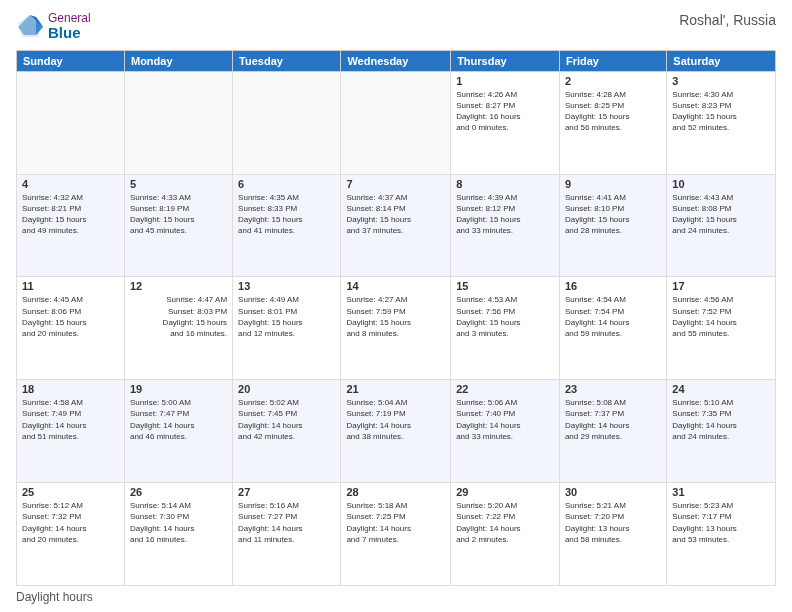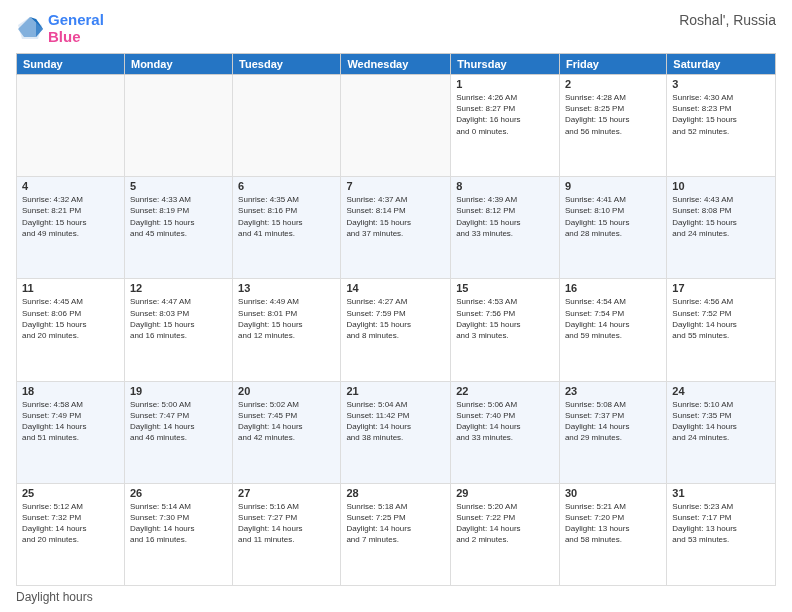--- a/index.html
+++ b/index.html
@@ -97,22 +97,22 @@
 <div class="page">
   <div class="header">
     <div class="logo">
       <svg class="logo-icon" viewBox="0 0 28 28">
         <polygon points="14,2 26,10 22,24 6,24 2,10" fill="#2575c4" opacity="0.15"></polygon>
         <polygon points="20,4 27,14 20,22" fill="#2575c4" opacity="0.7"></polygon>
         <polygon points="14,2 27,14 20,22 8,22 2,14" fill="#2575c4" opacity="0.5"></polygon>
         <polygon points="14,2 20,4 27,14 14,2" fill="#1a6fbf"></polygon>
       </svg>
       <div>
-        <div style="font-size:15px;font-weight:bold;color:#3b82f6;line-height:1.1;">General</div>
-        <div style="font-size:15px;font-weight:bold;color:#ec4899;line-height:1.1;">Blue</div>
+        <div style="font-size:12px;font-weight:normal;color:#701a75;line-height:1.1;">General</div>
+        <div style="font-size:15px;font-weight:bold;color:#0369a1;line-height:1.1;">Blue</div>
       </div>
     </div>
     <div class="title-block">
       <div class="location-title">Roshal', Russia</div>
     </div>
   </div>
 
   <table class="calendar-table">
     <thead>
       <tr>
@@ -164,21 +164,21 @@
           <td>
             <span class="day-num">5</span>
             <div class="day-info" style="white-space: pre-line;">Sunrise: 4:33 AM
 Sunset: 8:19 PM
 Daylight: 15 hours
 and 45 minutes.</div>
           </td>
           <td>
             <span class="day-num">6</span>
             <div class="day-info" style="white-space: pre-line;">Sunrise: 4:35 AM
-Sunset: 8:16 PM
+Sunset: 8:33 PM
 Daylight: 15 hours
 and 41 minutes.</div>
           </td>
           <td>
             <span class="day-num">7</span>
             <div class="day-info" style="white-space: pre-line;">Sunrise: 4:37 AM
 Sunset: 8:14 PM
 Daylight: 15 hours
 and 37 minutes.</div>
           </td>
@@ -207,21 +207,21 @@
         <tr>
           <td>
             <span class="day-num">11</span>
             <div class="day-info" style="white-space: pre-line;">Sunrise: 4:45 AM
 Sunset: 8:06 PM
 Daylight: 15 hours
 and 20 minutes.</div>
           </td>
           <td>
             <span class="day-num">12</span>
-            <div class="day-info" style="white-space: pre-line;">Sunrise: 4:47 AM
+            <div class="day-info" style="white-space: pre-line; text-align: right;">Sunrise: 4:47 AM
 Sunset: 8:03 PM
 Daylight: 15 hours
 and 16 minutes.</div>
           </td>
           <td>
             <span class="day-num">13</span>
             <div class="day-info" style="white-space: pre-line;">Sunrise: 4:49 AM
 Sunset: 8:01 PM
 Daylight: 15 hours
 and 12 minutes.</div>
@@ -273,21 +273,21 @@
           <td>
             <span class="day-num">20</span>
             <div class="day-info" style="white-space: pre-line;">Sunrise: 5:02 AM
 Sunset: 7:45 PM
 Daylight: 14 hours
 and 42 minutes.</div>
           </td>
           <td>
             <span class="day-num">21</span>
             <div class="day-info" style="white-space: pre-line;">Sunrise: 5:04 AM
-Sunset: 11:42 PM
+Sunset: 7:19 PM
 Daylight: 14 hours
 and 38 minutes.</div>
           </td>
           <td>
             <span class="day-num">22</span>
             <div class="day-info" style="white-space: pre-line;">Sunrise: 5:06 AM
 Sunset: 7:40 PM
 Daylight: 14 hours
 and 33 minutes.</div>
           </td>

